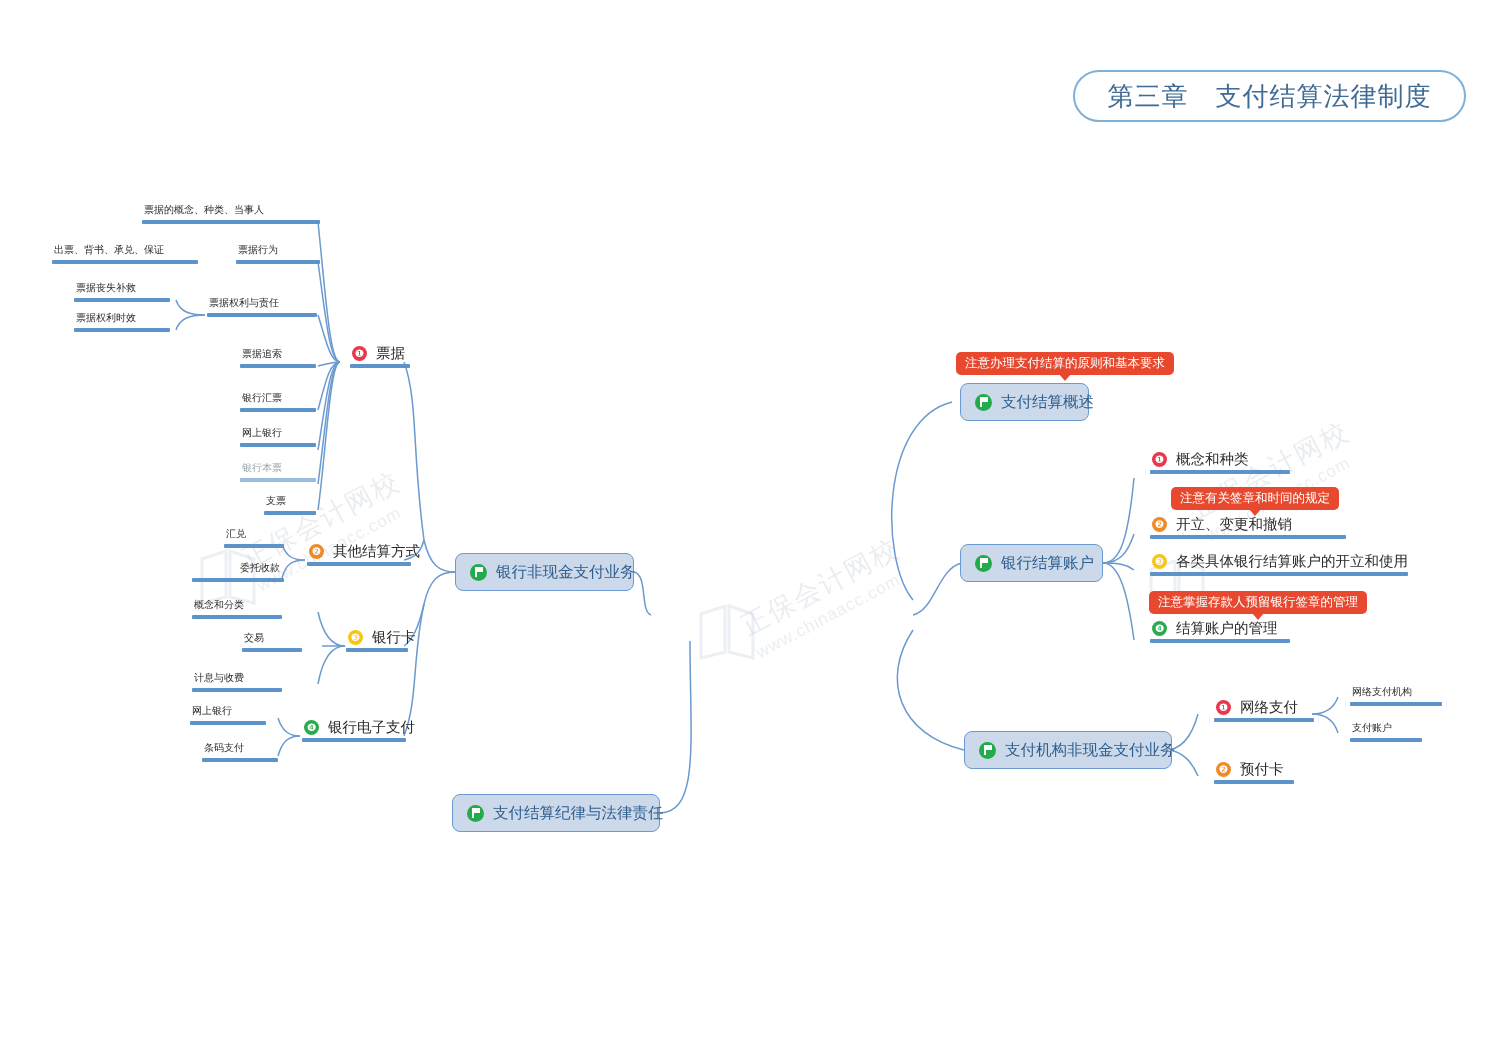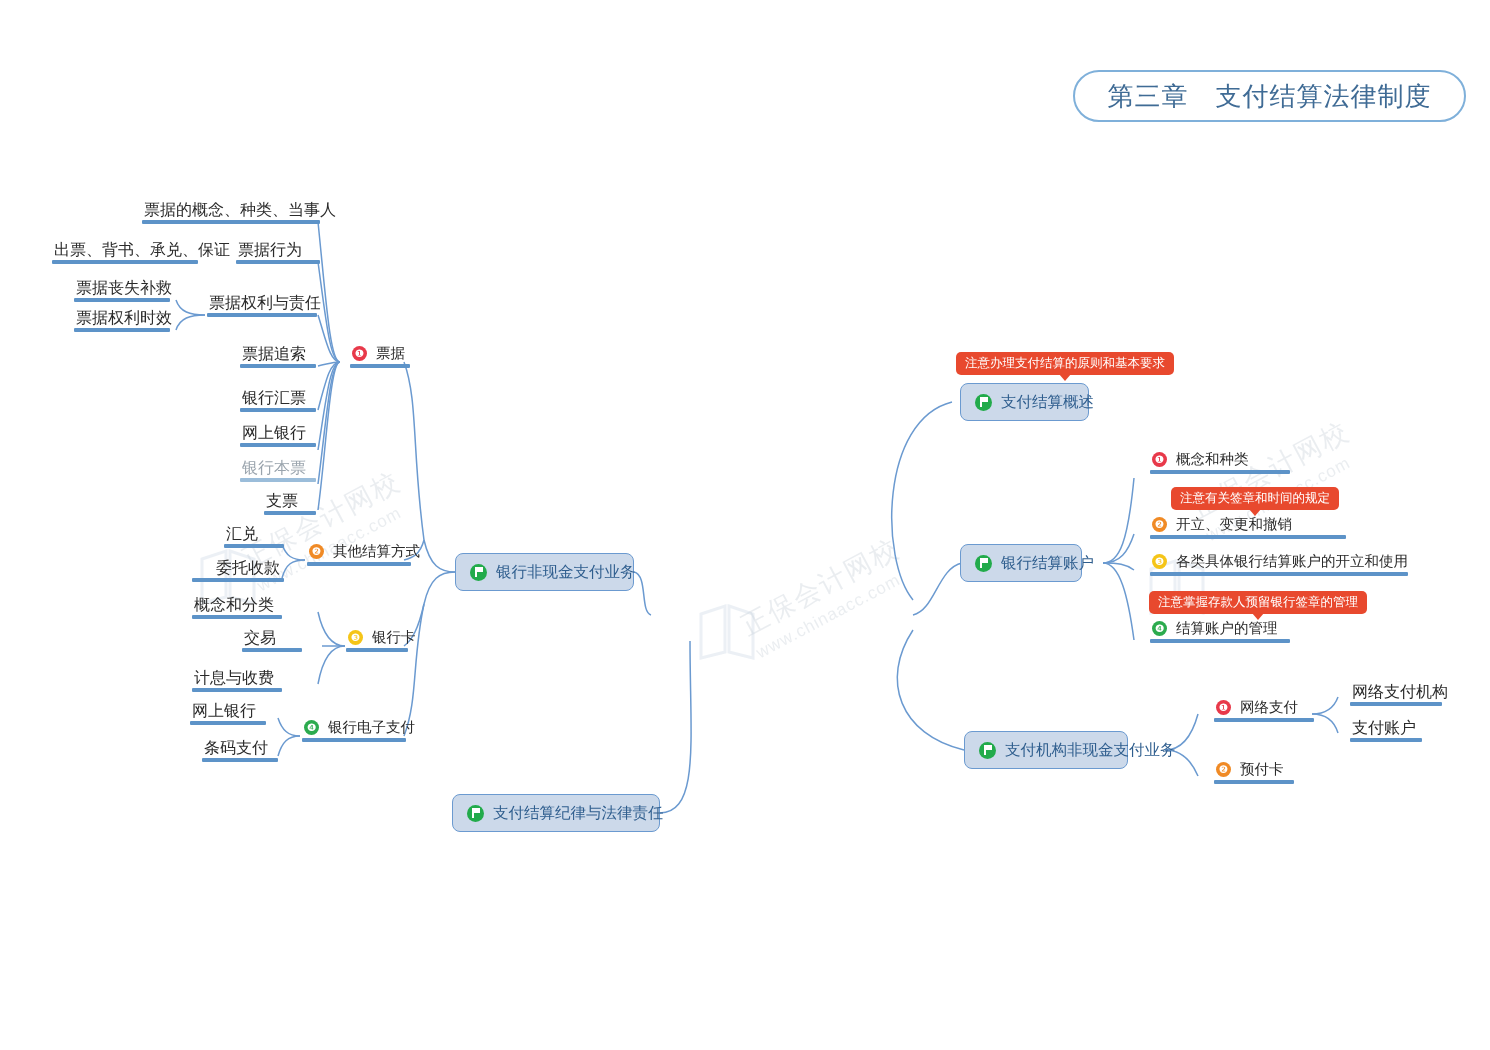--- a/index.html
+++ b/index.html
@@ -46,21 +46,21 @@
   .flag-icon::before{
     content:"";position:absolute;left:5px;top:3.5px;width:2px;height:10px;background:#fff;
   }
   .flag-icon::after{
     content:"";position:absolute;left:7px;top:3.5px;width:5.5px;height:5px;background:#fff;
   }
 
   
   .leaf{position:absolute;white-space:nowrap;}
   .leaf .txt{
-    display:block;font-size:16px;color:#2a2a2a;line-height:19px;padding:0 4px 1px 4px;
+    display:block;font-size:10px;color:#2a2a2a;line-height:19px;padding:0 4px 1px 4px;
   }
   .leaf .bar{display:block;height:4px;background:#5d93c8;border-radius:1px;}
   .leaf.faded .txt{color:#9aa4ad;}
   .leaf.faded .bar{background:#9bbdda;}
   .leaf.l2 .txt{font-size:14.5px;}
 
   
   .badge{
     display:inline-block;width:15px;height:15px;border-radius:50%;
     color:#fff;font-size:10.5px;line-height:15px;text-align:center;
@@ -187,26 +187,26 @@
   <div class="l1-box" style="left:455px;top:553px;width:179px;">
     <span class="flag-icon"></span>
     <span class="l1-label">银行非现金支付业务</span>
   </div>
 
   <div class="l1-box" style="left:960px;top:383px;width:129px;">
     <span class="flag-icon"></span>
     <span class="l1-label">支付结算概述</span>
   </div>
 
-  <div class="l1-box" style="left:960px;top:544px;width:122px;">
+  <div class="l1-box" style="left:960px;top:544px;width:143px;">
     <span class="flag-icon"></span>
     <span class="l1-label">银行结算账户</span>
   </div>
 
-  <div class="l1-box" style="left:964px;top:731px;width:164px;text-align:center;">
+  <div class="l1-box" style="left:964px;top:731px;width:208px;text-align:center;">
     <span class="flag-icon"></span>
     <span class="l1-label">支付机构非现金支付业务</span>
   </div>
 
   <div class="l1-box" style="left:452px;top:794px;width:208px;">
     <span class="flag-icon"></span>
     <span class="l1-label">支付结算纪律与法律责任</span>
   </div>
 
   <div class="note" style="left:956px;top:352px;">

